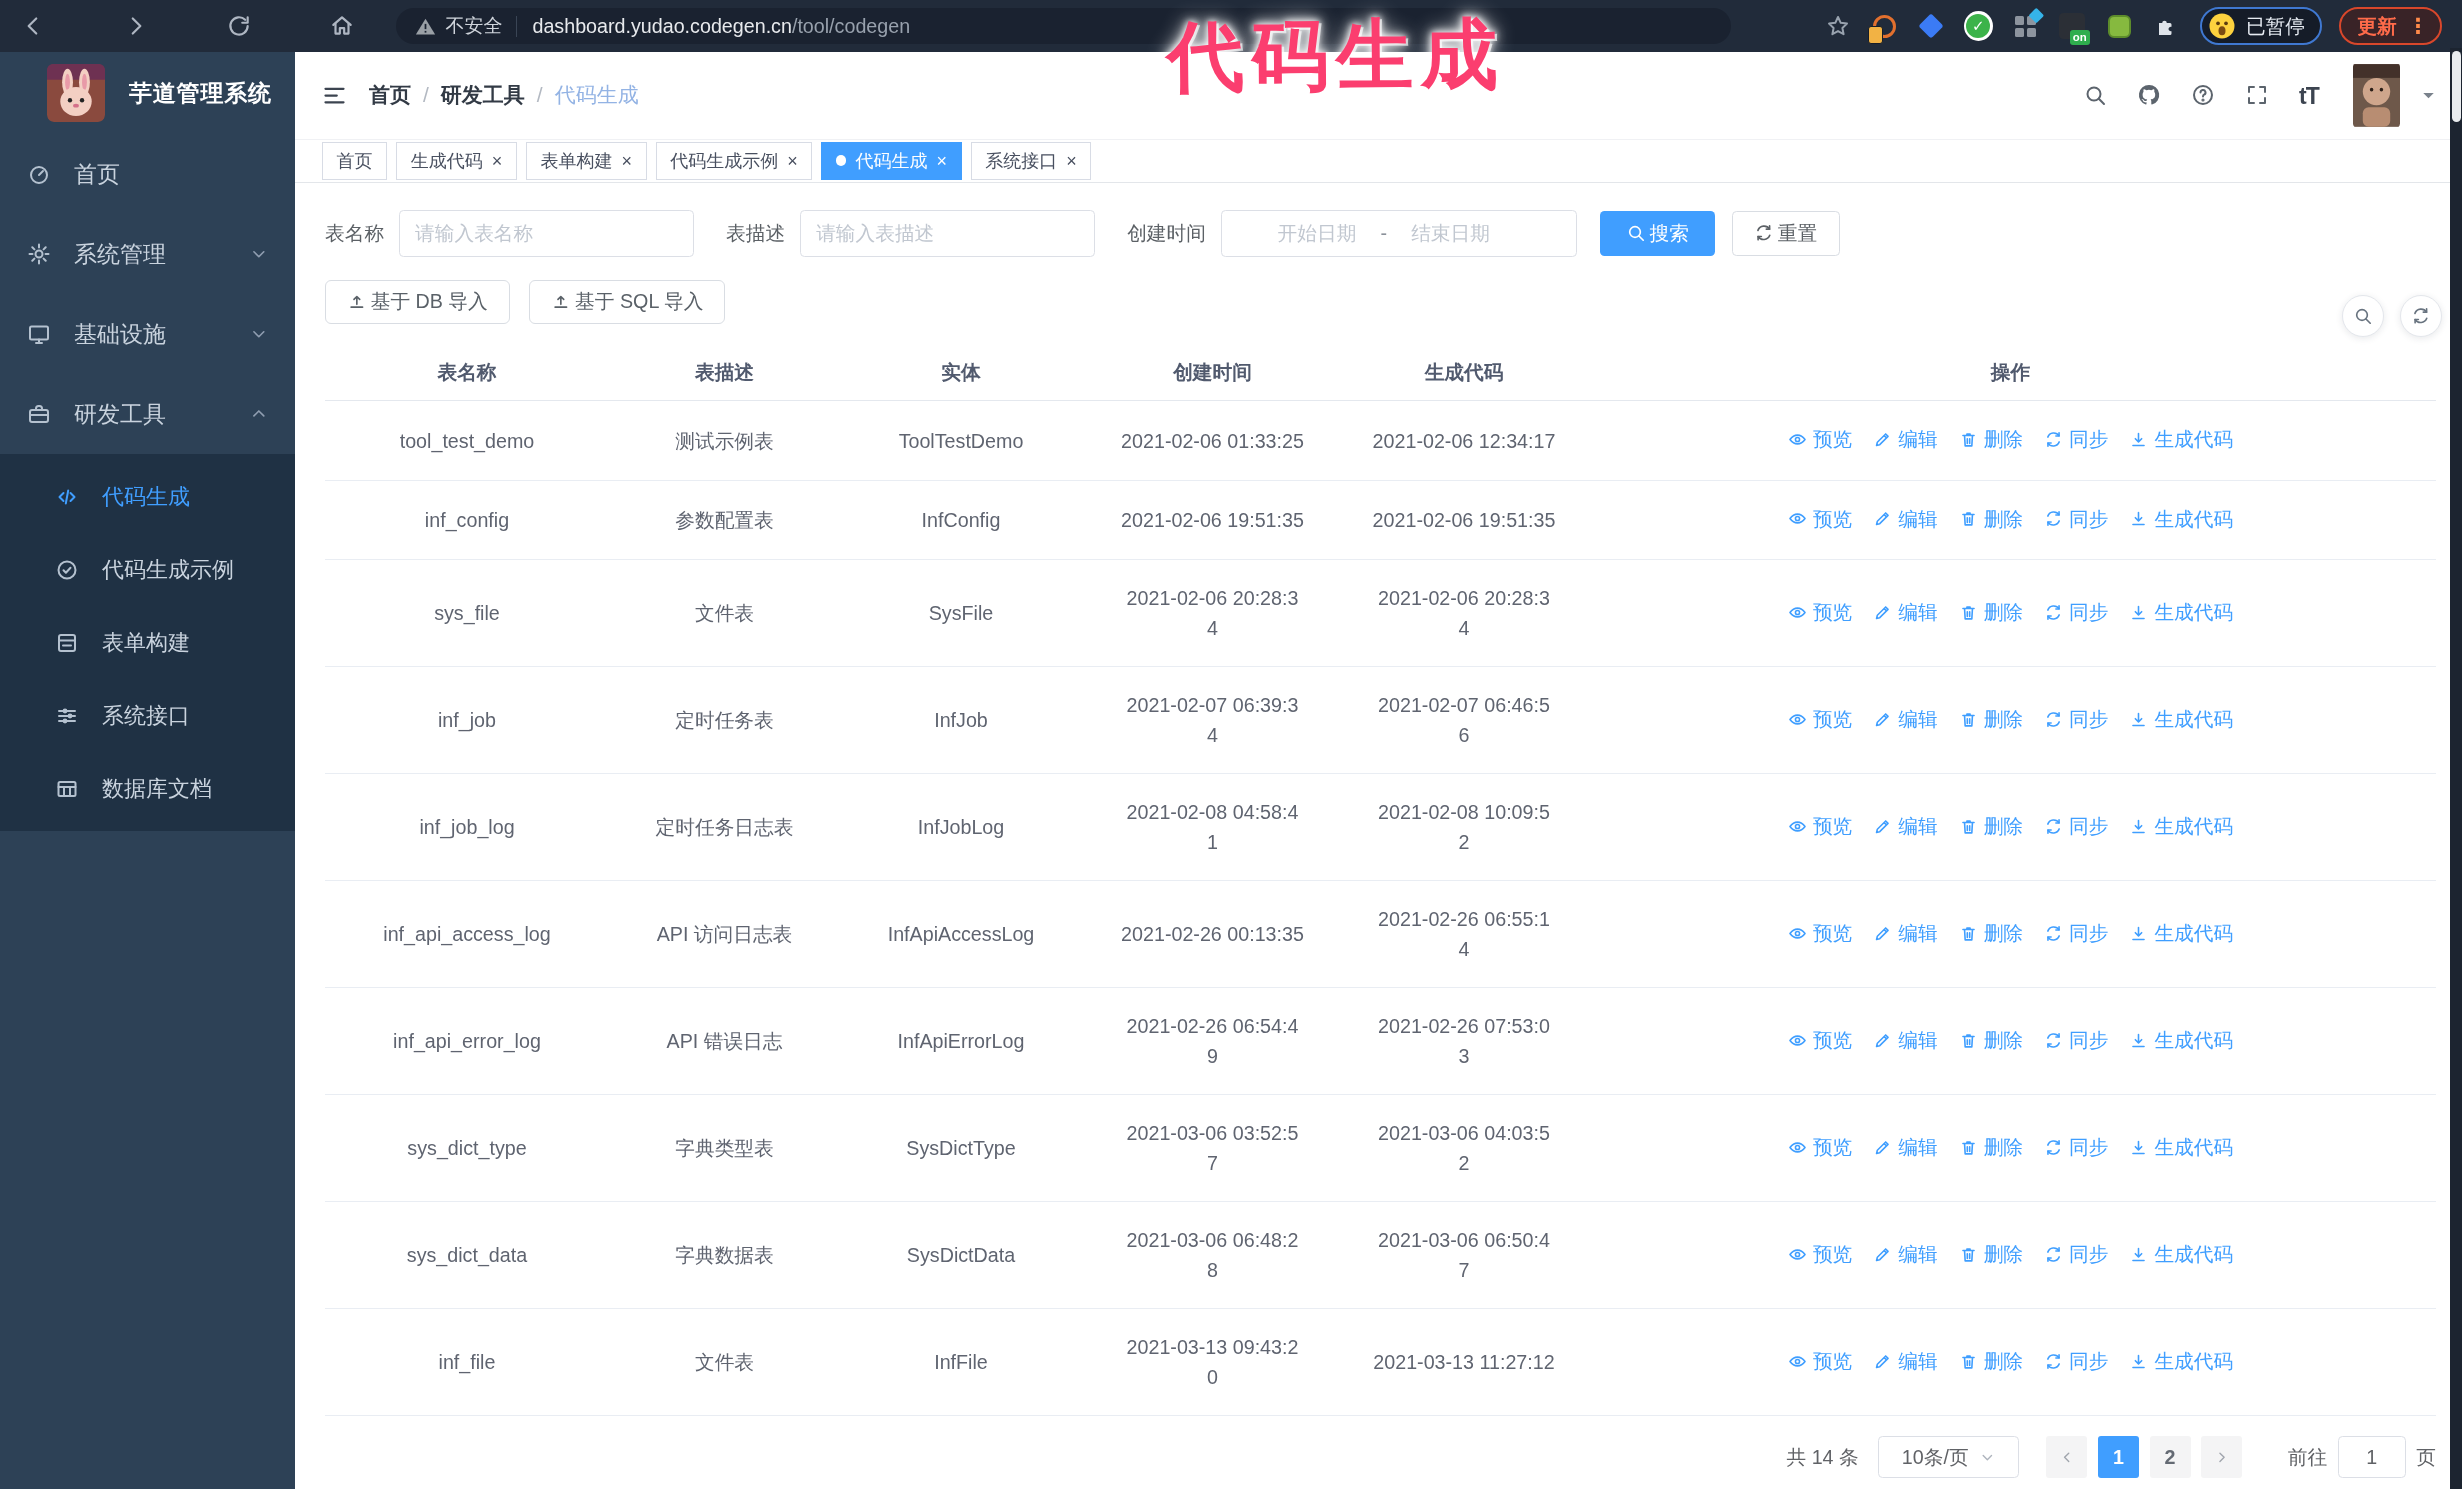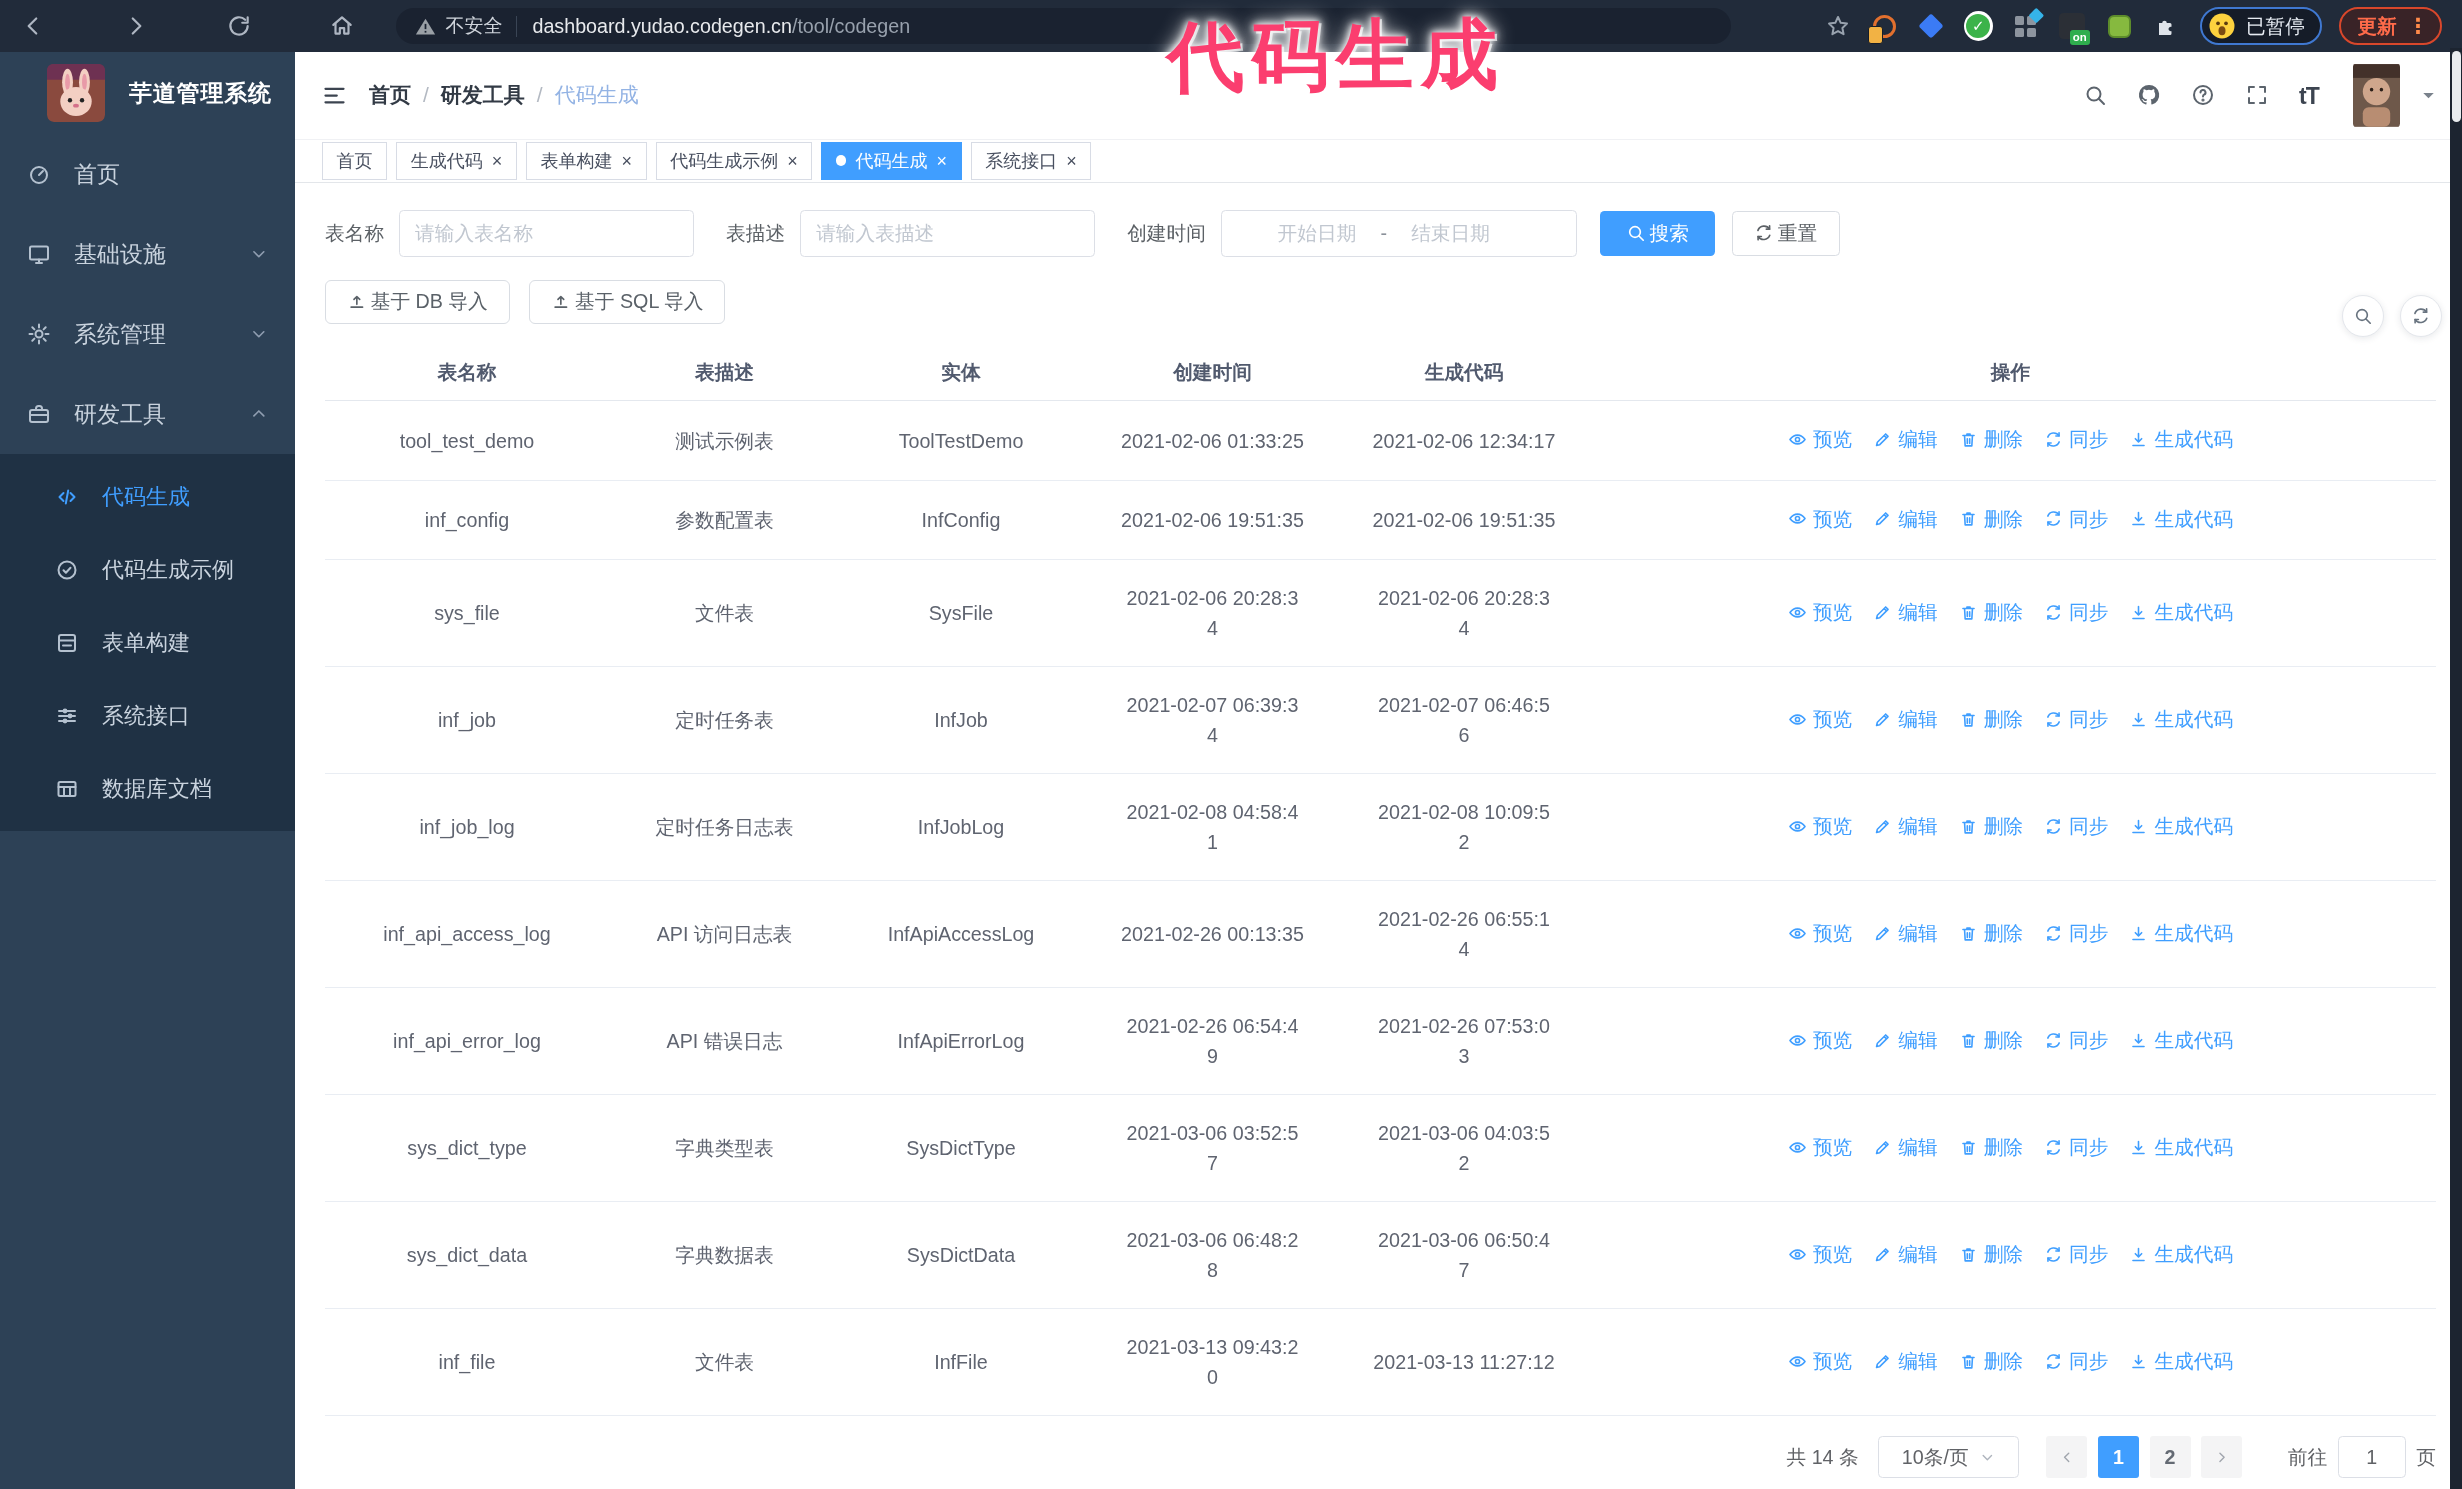--- a/index.html
+++ b/index.html
@@ -259,39 +259,39 @@
               <svg viewBox="0 0 24 24" fill="none" stroke="currentColor" stroke-width="2" stroke-linecap="round" stroke-linejoin="round">
                 <circle cx="12" cy="13" r="8"></circle>
                 <path d="M12 13l4-4"></path>
               </svg>
             </span>
             <span class="m-label">首页</span>
           </div>
           <div class="menu-item">
             <span class="icon m-icon">
               <svg viewBox="0 0 24 24" fill="none" stroke="currentColor" stroke-width="2" stroke-linecap="round" stroke-linejoin="round">
-                <rect x="3" y="4.5" width="18" height="13" rx="1.5"></rect>
-                <path d="M9 21h6M12 17.5V21"></path>
+                <circle cx="12" cy="12" r="3.5"></circle>
+                <path d="M12 2.5v3M12 18.5v3M2.5 12h3M18.5 12h3M5.3 5.3l2.1 2.1M16.6 16.6l2.1 2.1M18.7 5.3l-2.1 2.1M7.4 16.6l-2.1 2.1"></path>
               </svg>
             </span>
-            <span class="m-label">基础设施</span>
+            <span class="m-label">系统管理</span>
             <span class="icon m-chevron">
               <svg viewBox="0 0 24 24" fill="none" stroke="currentColor" stroke-width="2" stroke-linecap="round" stroke-linejoin="round">
                 <path d="M6 9.5l6 6 6-6"></path>
               </svg>
             </span>
           </div>
           <div class="menu-item">
             <span class="icon m-icon">
               <svg viewBox="0 0 24 24" fill="none" stroke="currentColor" stroke-width="2" stroke-linecap="round" stroke-linejoin="round">
-                <circle cx="12" cy="12" r="3.5"></circle>
-                <path d="M12 2.5v3M12 18.5v3M2.5 12h3M18.5 12h3M5.3 5.3l2.1 2.1M16.6 16.6l2.1 2.1M18.7 5.3l-2.1 2.1M7.4 16.6l-2.1 2.1"></path>
+                <rect x="3" y="4.5" width="18" height="13" rx="1.5"></rect>
+                <path d="M9 21h6M12 17.5V21"></path>
               </svg>
             </span>
-            <span class="m-label">系统管理</span>
+            <span class="m-label">基础设施</span>
             <span class="icon m-chevron">
               <svg viewBox="0 0 24 24" fill="none" stroke="currentColor" stroke-width="2" stroke-linecap="round" stroke-linejoin="round">
                 <path d="M6 9.5l6 6 6-6"></path>
               </svg>
             </span>
           </div>
           <div class="menu-item">
             <span class="icon m-icon">
               <svg viewBox="0 0 24 24" fill="none" stroke="currentColor" stroke-width="2" stroke-linecap="round" stroke-linejoin="round">
                 <rect x="3" y="8" width="18" height="12" rx="2"></rect>

